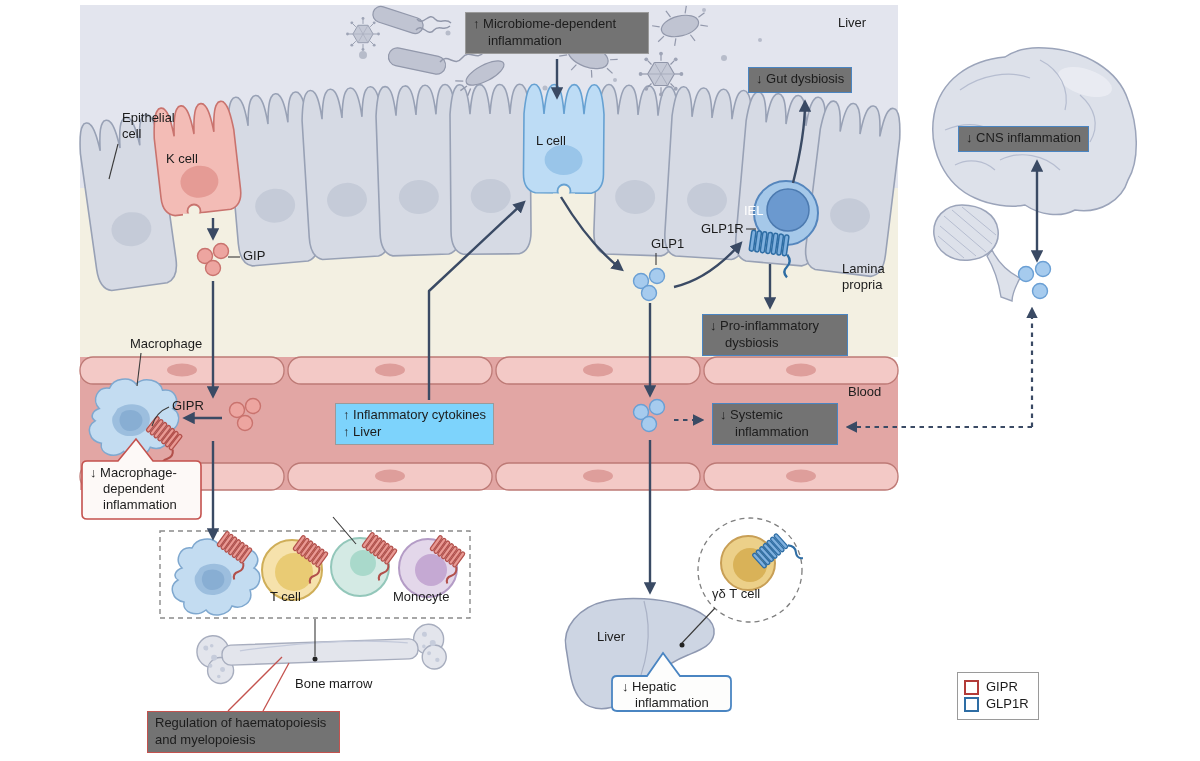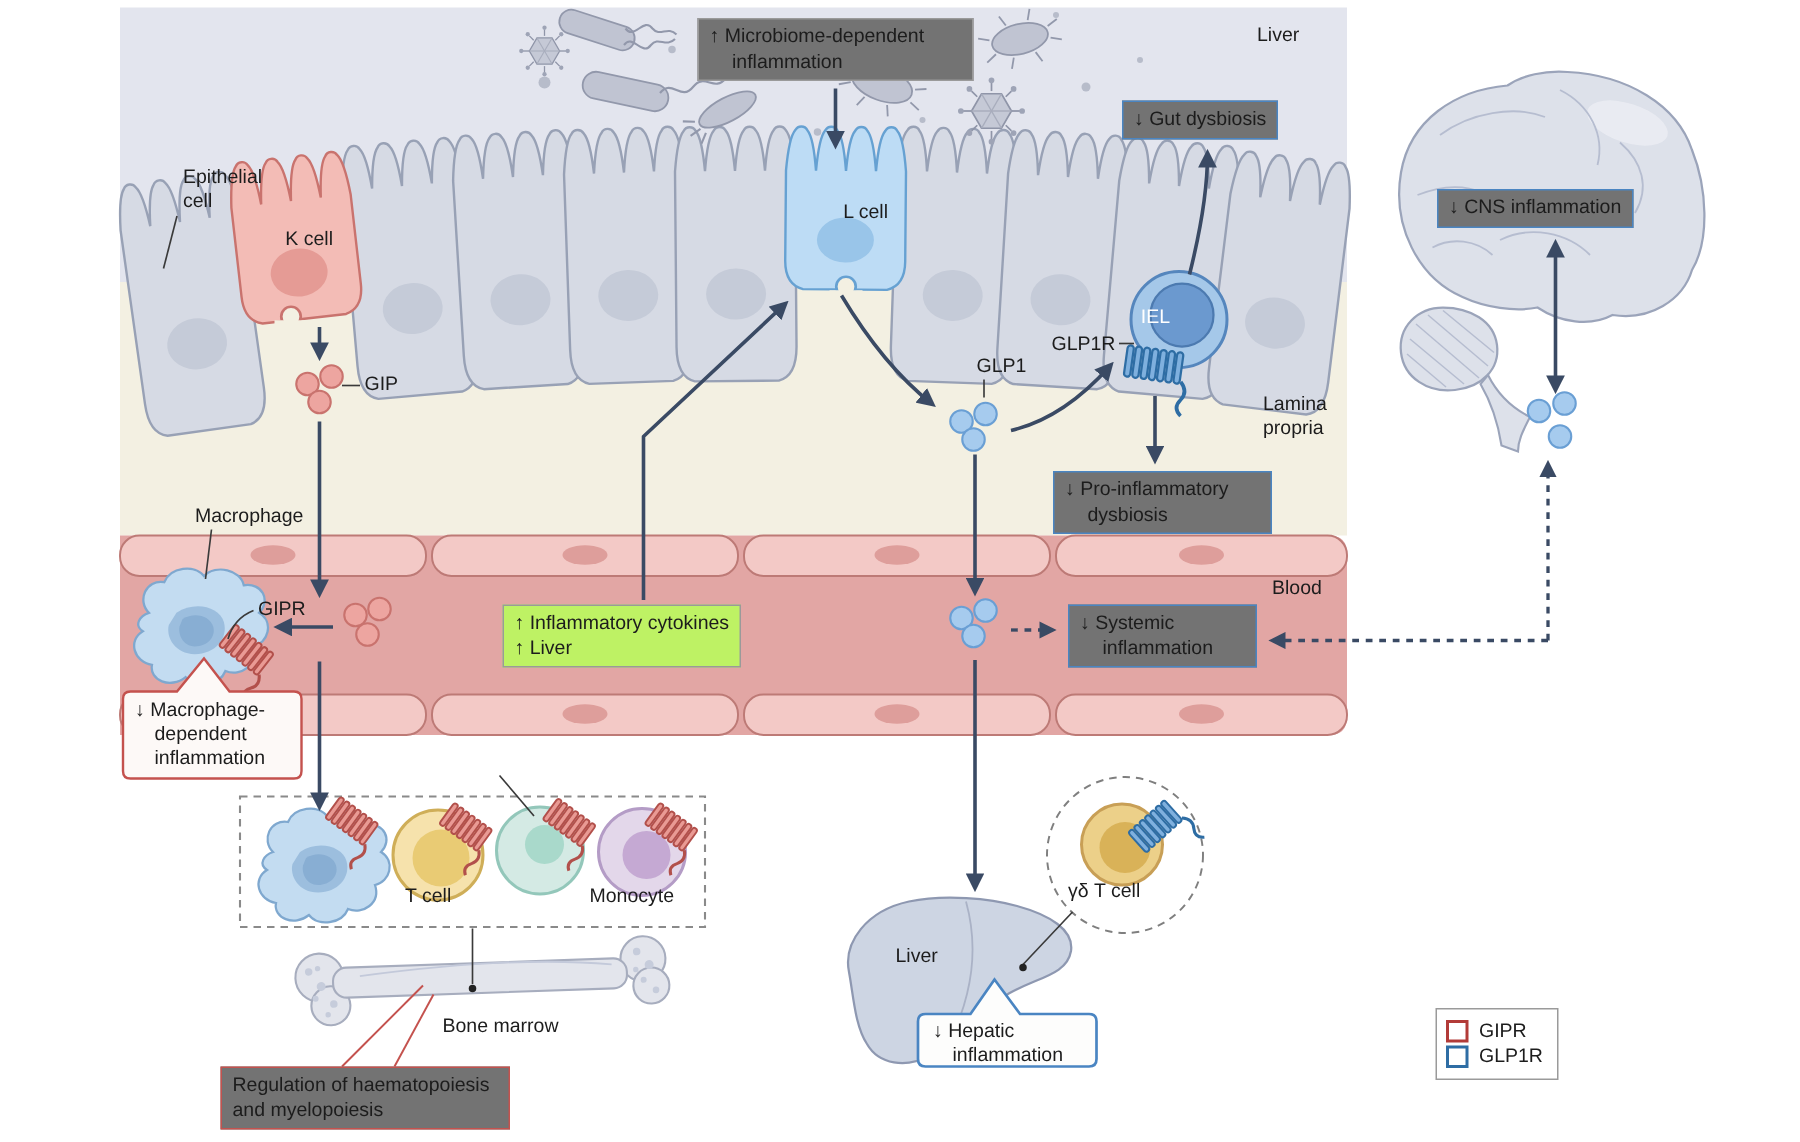--- a/index.html
+++ b/index.html
@@ -22,28 +22,28 @@
   use.glp1r{fill:#7fb0de;stroke:#2e6da4}
 
   .arrow{fill:none;stroke:#3a4a64;stroke-width:2.4;stroke-linejoin:round}
   .arrow.dash{stroke-dasharray:4.5 4.5;stroke-width:2.2}
   .conn{fill:none;stroke:#3a3a3a;stroke-width:1.1}
   .connred{fill:none;stroke:#c4524e;stroke-width:1.3}
 
   
   .lbl{position:absolute;font-size:13px;line-height:1.22;white-space:nowrap}
   .lbl.wrap{white-space:normal}
-  .lbl.center{text-align:right}
+  .lbl.center{text-align:left}
   .lbl.white{color:#fff}
 
   .callout{position:absolute;font-size:13px;line-height:1.28;background:#737373;
            border:1.6px solid #9a9a9a;padding:3px 7px 4px 7px;box-sizing:border-box}
   .callout.blue{border:1.8px solid #4a85c2}
   .callout.red{border:1.6px solid #c4524e}
-  .callout.cream{background:#bef264}
+  .callout.cream{background:#7dd3fc}
   .hang{padding-left:22px;text-indent:-15px}
   .callout .ln{display:block}
 
   .legend{position:absolute;left:957px;top:672px;width:82px;background:#fff;
           border:1.4px solid #9a9a9a;padding:5px 6px;box-sizing:border-box}
   .legrow{display:flex;align-items:center;gap:7px;font-size:13px;line-height:1.1;margin:2px 0}
   .sq{width:11px;height:11px;border:2.2px solid #000;flex:0 0 auto}
   .sq.r{border-color:#b23b38}
   .sq.b{border-color:#2e6da4}
 </style>

